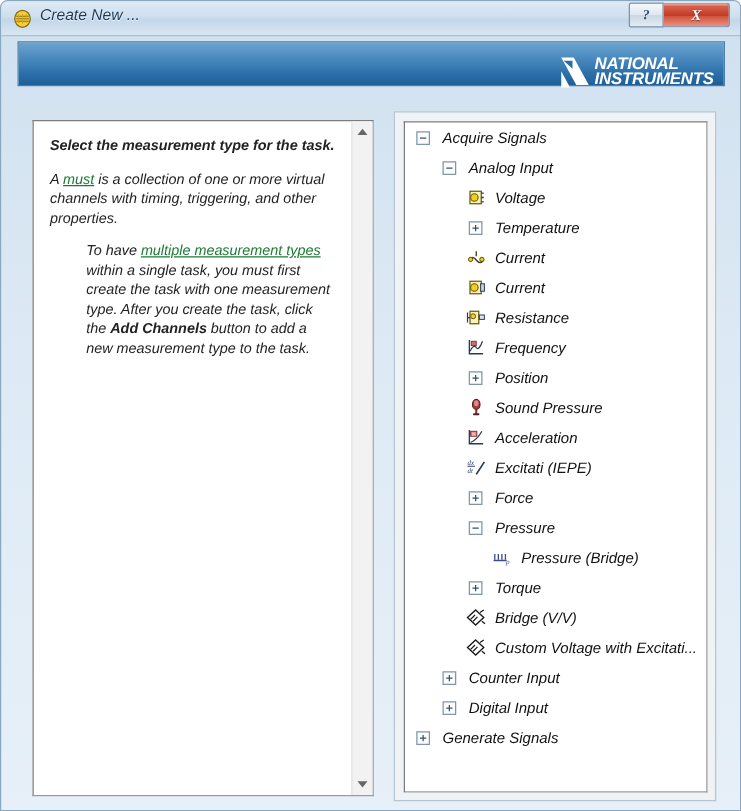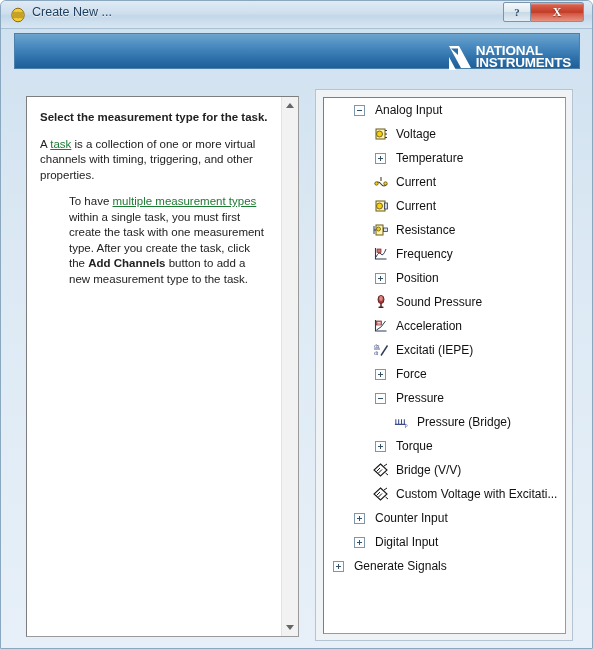--- a/index.html
+++ b/index.html
@@ -15,20 +15,21 @@
   
   #window {
     position: absolute;
     left: 0; top: 0;
     width: 593px; height: 649px;
     box-sizing: border-box;
     background: linear-gradient(to bottom, #cfe0ef 0%, #dce9f4 40%, #e7f0f8 100%);
     border: 1px solid #8aa7c0;
     border-radius: 6px 6px 0 0;
     overflow: hidden;
+    font-style: italic;
   }
 
   
   #titlebar {
     position: absolute;
     left: 0; top: 0;
     width: 593px; height: 28px;
     background: linear-gradient(to bottom, #dfeaf4 0%, #cfdfee 45%, #c3d7e9 55%, #d8e6f2 100%);
     border-bottom: 1px solid #a8c0d4;
     box-sizing: border-box;
@@ -255,36 +256,44 @@
       <span id="ni-words">
         <span class="l1">NATIONAL</span>
         <span class="l2">INSTRUMENTS</span>
       </span>
     </div>
   </div>
 
   <div id="help-panel">
     <div id="help-text">
       <p class="bold">Select the measurement type for the task.</p>
-      <p><span>A </span><span class="link">task</span><span> is a collection of one or more virtual channels with timing, triggering, and other properties.</span></p>
+      <p><span>A </span><span class="link">must</span><span> is a collection of one or more virtual channels with timing, triggering, and other properties.</span></p>
       <p><span>To have </span><span class="link">multiple measurement types</span><span> within a single task, you must first create the task with one measurement type. After you create the task, click the </span><span class="bold">Add Channels</span><span> button to add a new measurement type to the task.</span></p>
     </div>
 
     <div id="help-scroll">
       <div class="sb-arrow up">
           <span class="tri up"></span>
         </div>
       <div class="sb-arrow down">
           <span class="tri down"></span>
         </div>
     </div>
   </div>
 
   <div id="tree-outer">
     <div id="tree-panel">
+        <div class="tree-row">
+          <span class="gap" style="width: 6px;"></span>
+          <span class="icon-slot">
+            <span class="expander"></span>
+          </span>
+          <span class="gap" style="width: 7px;"></span>
+          <span class="label">Acquire Signals</span>
+        </div>
         <div class="tree-row">
           <span class="gap" style="width: 27px;"></span>
           <span class="icon-slot">
             <span class="expander"></span>
           </span>
           <span class="gap" style="width: 7px;"></span>
           <span class="label">Analog Input</span>
         </div>
         <div class="tree-row">
           <span class="gap" style="width: 48px;"></span>

